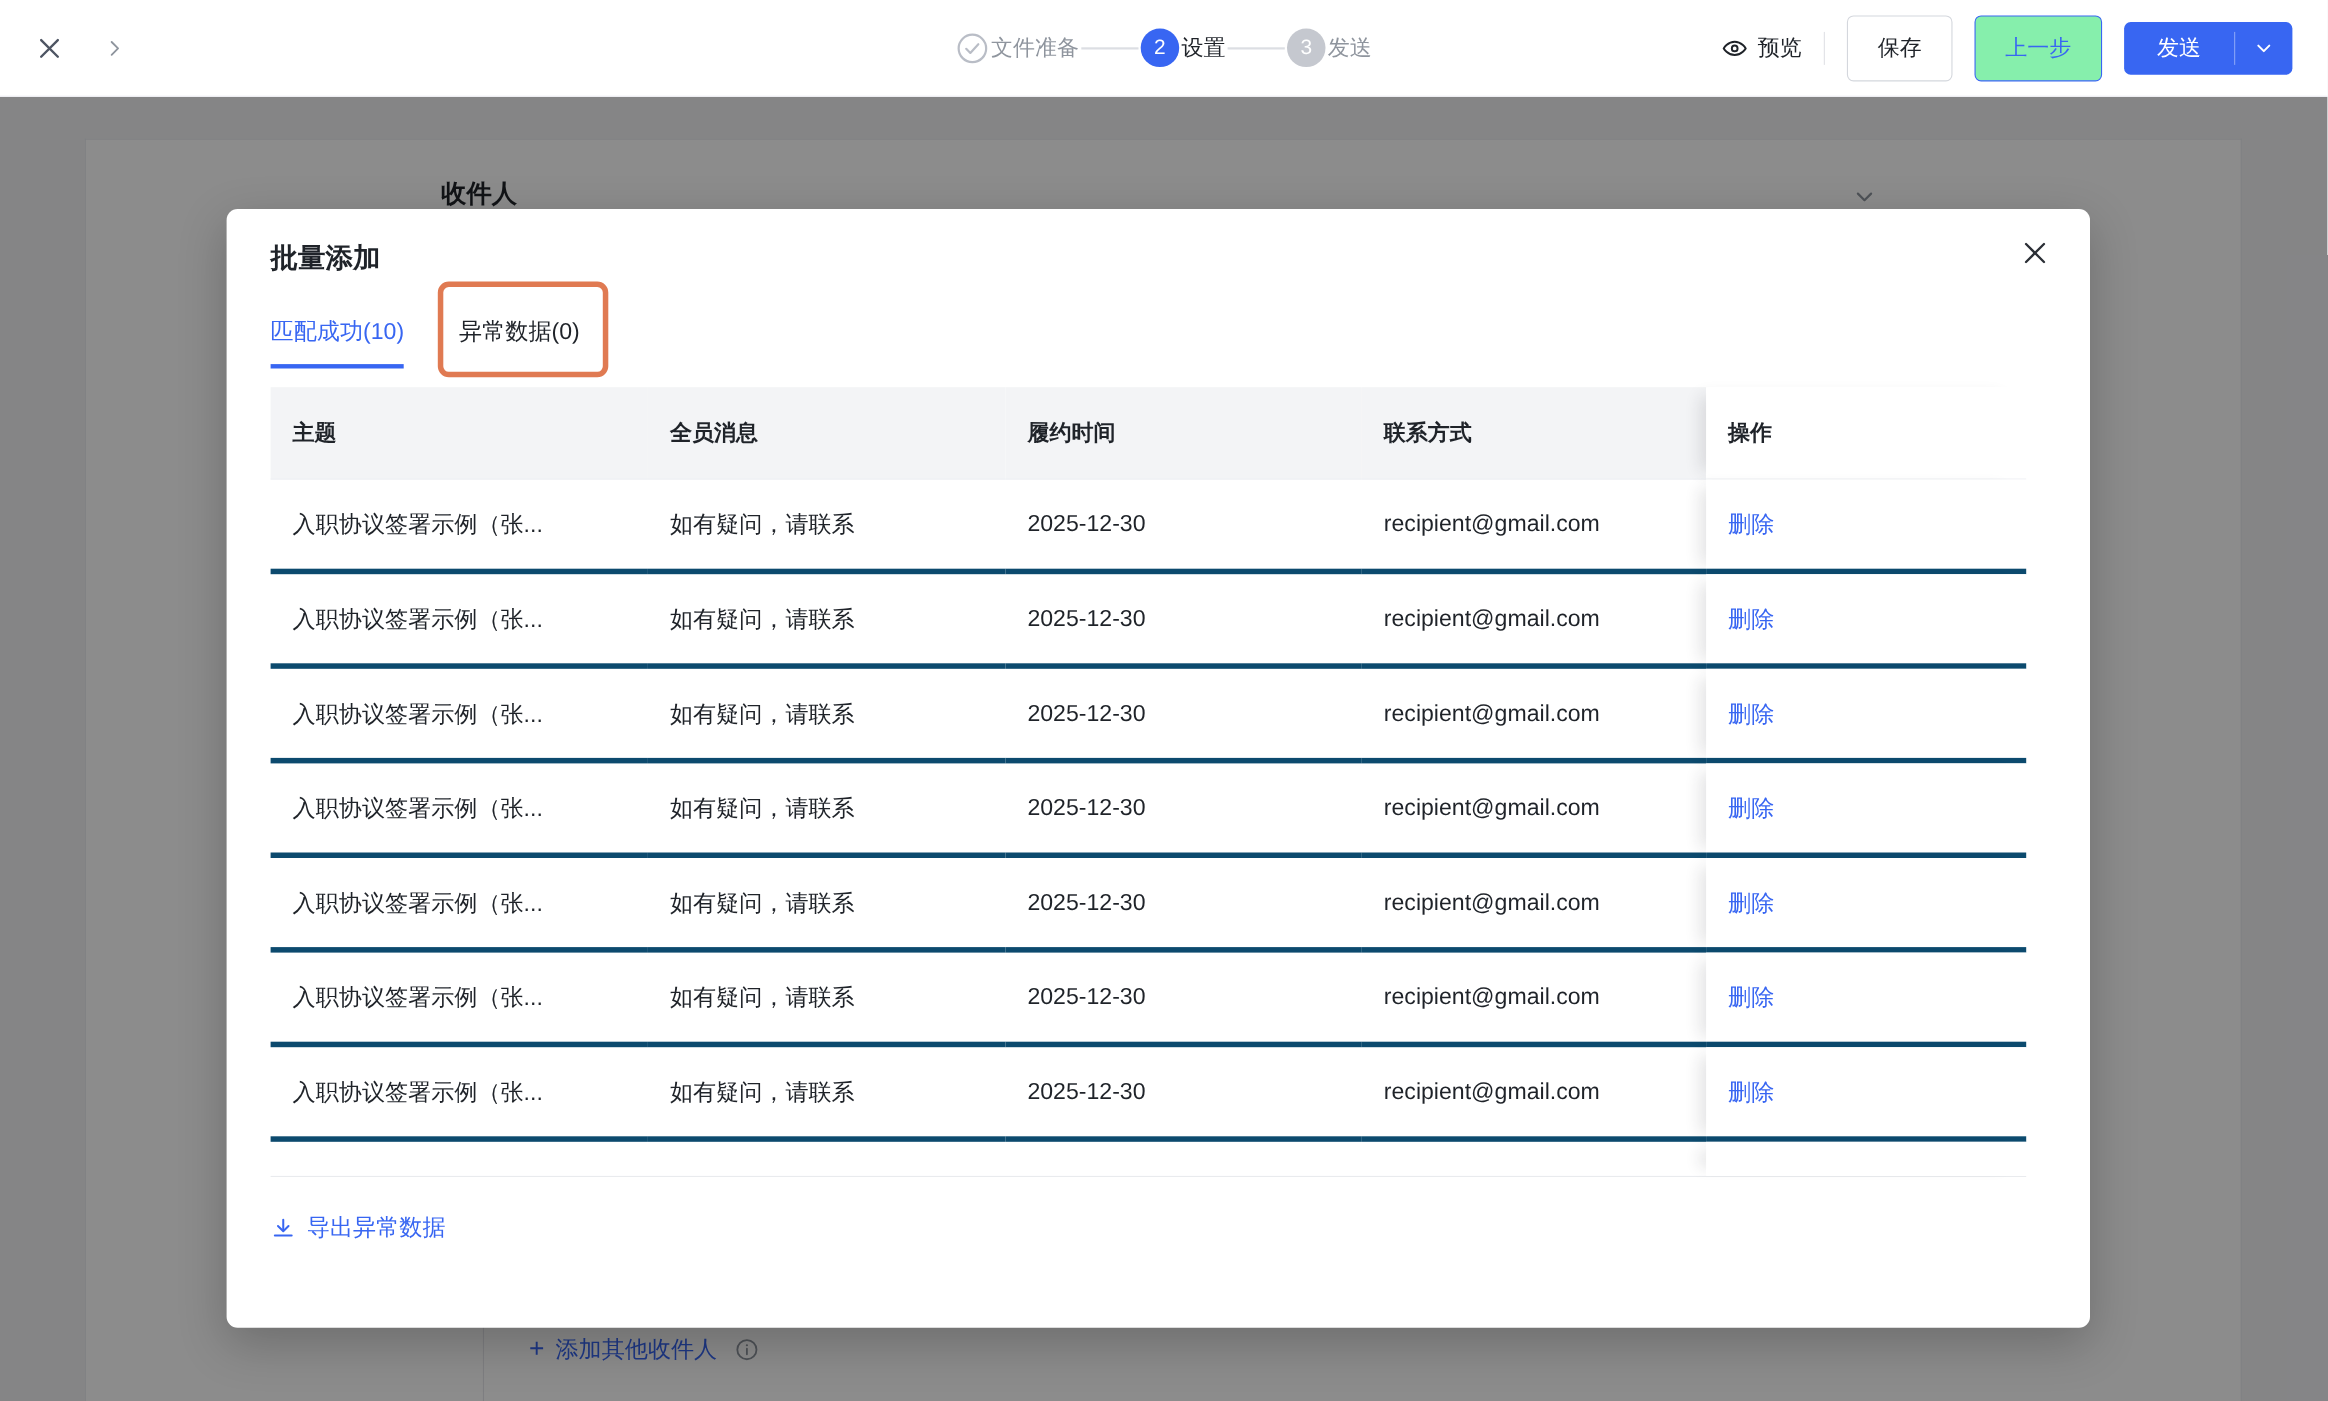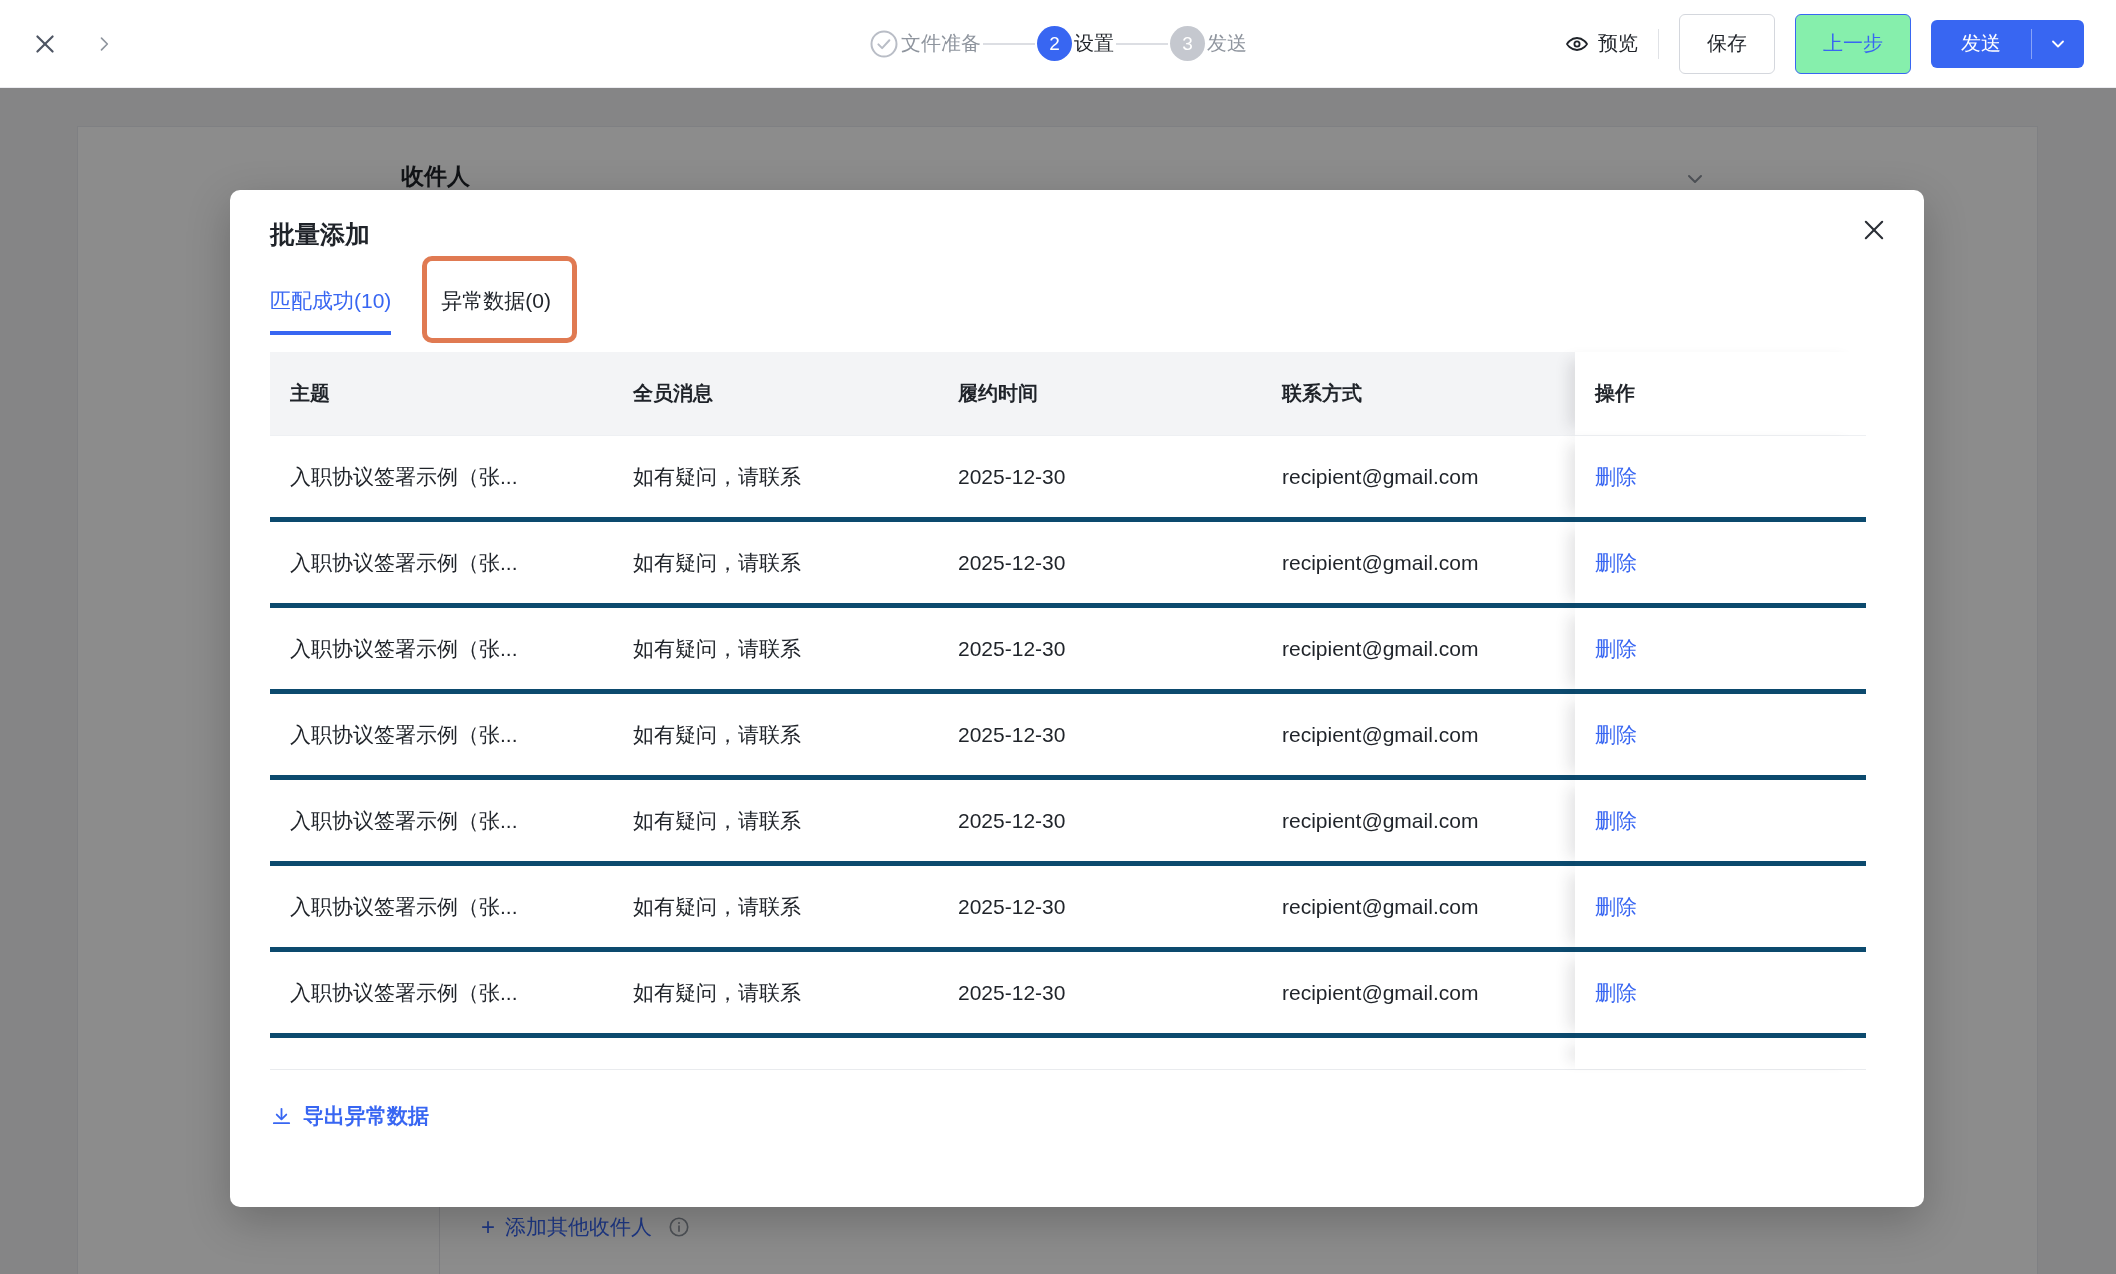--- a/index.html
+++ b/index.html
@@ -74,21 +74,21 @@
   .add-recipient .plus { font-size:24px; line-height:1; }
   .info-icon { color:#8f959e; margin-left:6px; }
 
   .overlay {
     position:absolute; top:88px; left:0; right:0; bottom:0;
     background:rgba(0,0,0,0.45); z-index:50;
   }
 
   
   .modal {
-    position:absolute; left:230px; top:190px; width:1694px; height:1017px;
+    position:absolute; left:206px; top:190px; width:1694px; height:1017px;
     background:#fff; border-radius:10px; z-index:100;
     padding:28px 40px 0 40px;
     box-shadow:0 14px 44px rgba(0,0,0,0.22);
   }
   .modal-title { font-size:25px; font-weight:700; color:#1f2329; }
   .modal-close { position:absolute; right:36px; top:26px; color:#2b2f36; cursor:pointer; }
 
   .tabs { display:flex; align-items:flex-end; gap:50px; margin-top:36px; }
   .tab { font-size:21px; padding-bottom:16px; cursor:pointer; position:relative; }
   .tab.active { color:#3866F2; border-bottom:4px solid #3866F2; }
@@ -112,21 +112,21 @@
   }
   .sticky-col {
     background:#fff !important;
     box-shadow:-14px 0 14px -8px rgba(31,35,41,0.12);
   }
   th.sticky-col { background:#fff; }
   .empty-row td { height:31px; border-bottom:none; }
   .link { color:#3866F2; cursor:pointer; text-decoration:none; }
 
   .modal-footer { margin-top:32px; display:flex; align-items:center; }
-  .export-link { display:flex; align-items:center; gap:10px; font-size:21px; color:#3866F2; cursor:pointer;font-weight:bold; }
+  .export-link { display:flex; align-items:center; gap:10px; font-size:21px; color:#3866F2; cursor:pointer; }
   .footer-right { margin-left:auto; display:flex; align-items:center; gap:22px; }
   .confirm-wrap { position:relative; }
   .btn-secondary { background:#fff; border:1px solid #d4d7dd; color:#1f2329; height:49px; }
   .btn-primary { background:#3866F2; border:none; color:#fff; height:49px; padding:0 32px; }
   .confirm-anno {
     position:absolute; left:-21px; right:-26px; top:-44px; bottom:-21px;
     border:5px solid #E07A52; border-radius:10px; pointer-events:none;
   }
 </style>
 </head>

